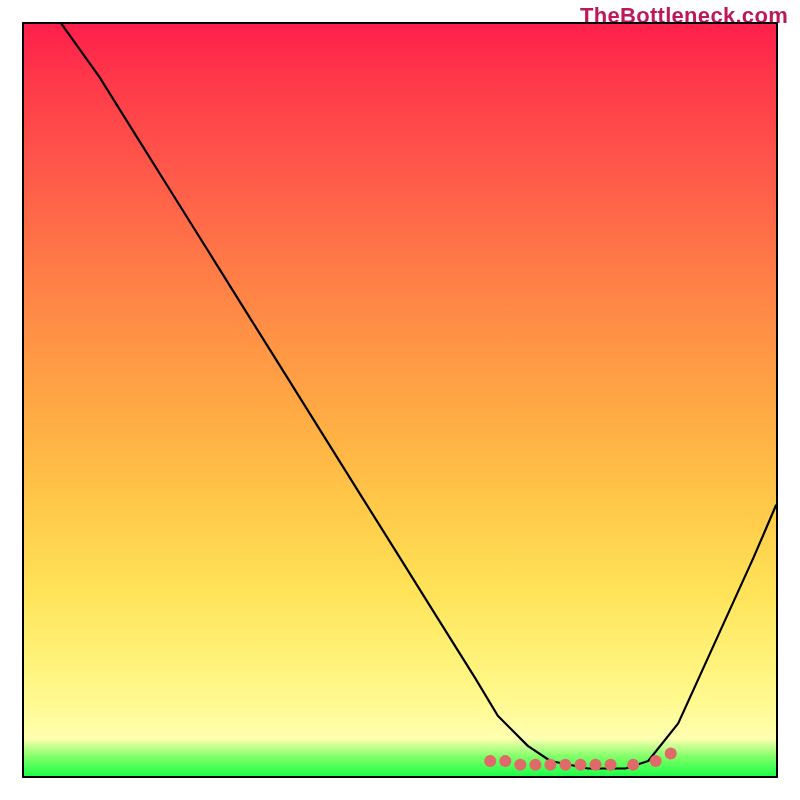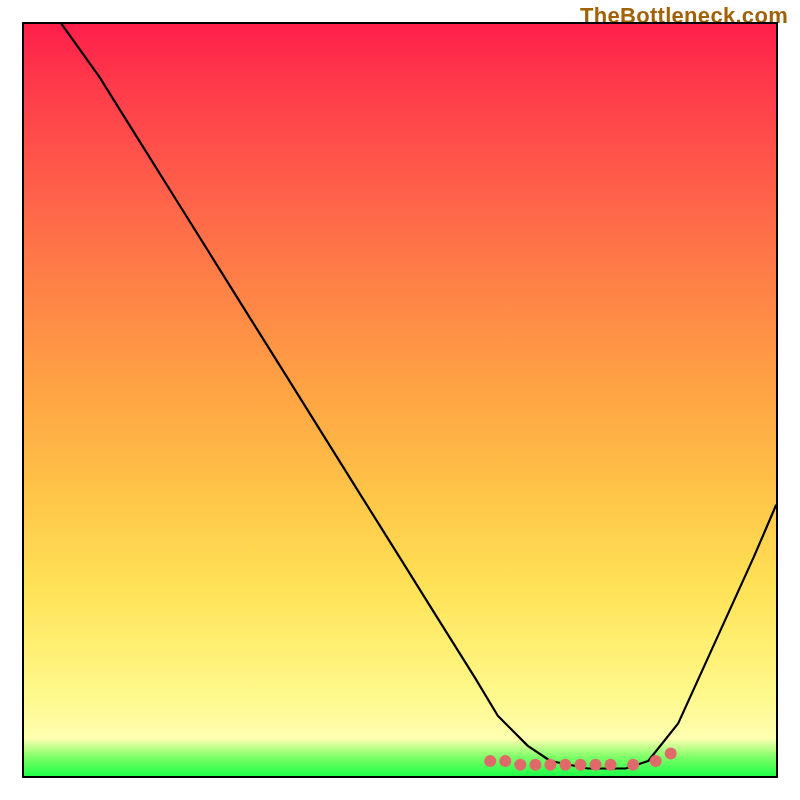--- a/index.html
+++ b/index.html
@@ -14,21 +14,21 @@
   .wrap {
     position: relative;
     width: 800px;
     height: 800px;
   }
   .watermark {
     position: absolute;
     top: 3px;
     right: 12px;
     letter-spacing: 0.3px;
-    color: #a16207;
+    color: #be185d;
     font-size: 22px;
     font-weight: 600;
   }
   .plot {
     position: absolute;
     left: 22px;
     top: 22px;
     width: 756px;
     height: 756px;
     border: 2px solid #000;

